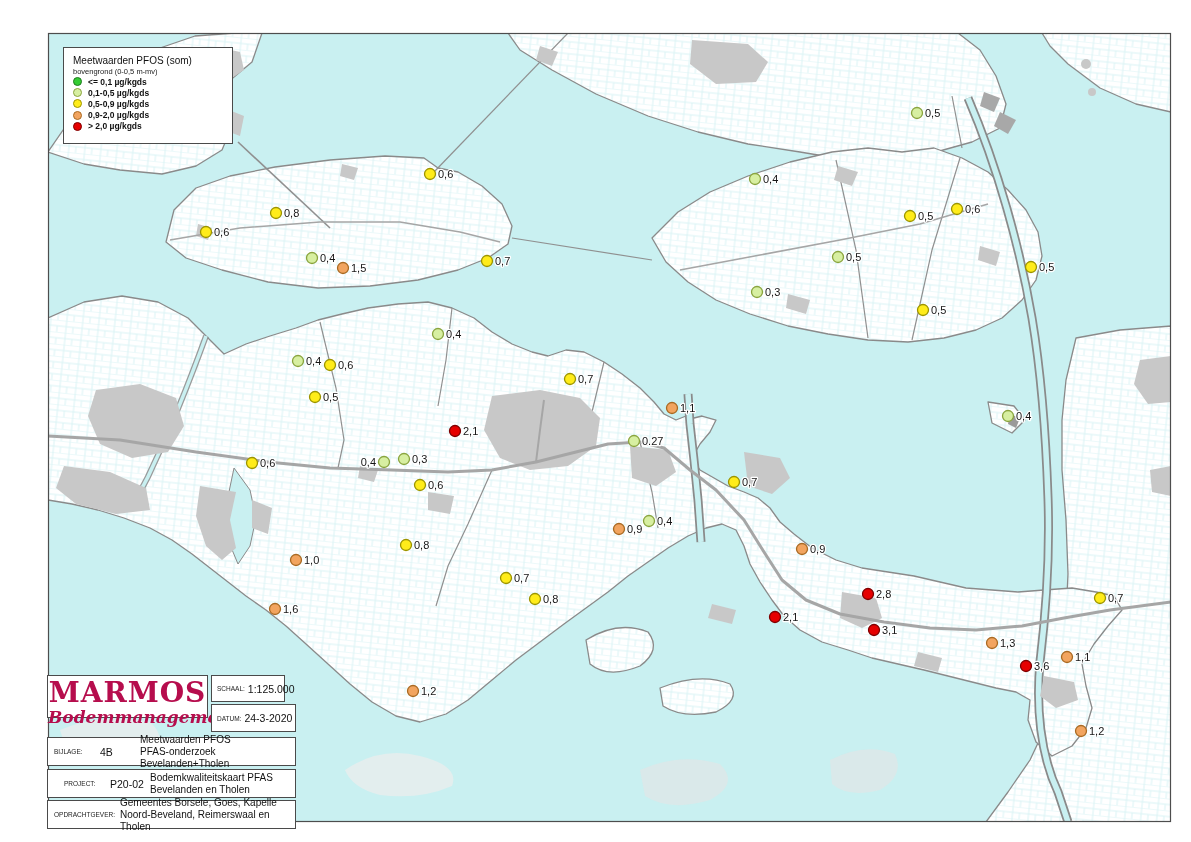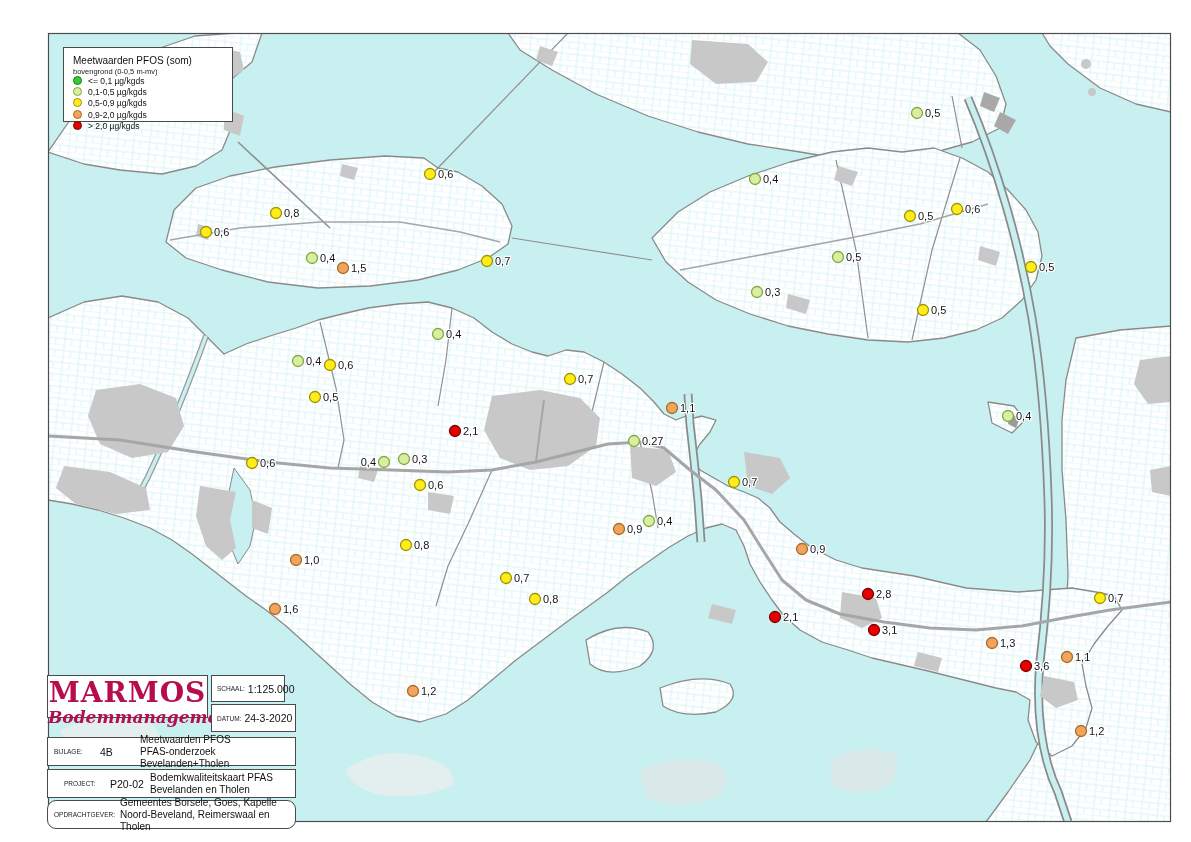--- a/index.html
+++ b/index.html
@@ -5,27 +5,27 @@
   html,body{margin:0;padding:0;}
   body{
     width:1191px;height:842px;position:relative;background:#ffffff;
     font-family:"Liberation Sans",sans-serif;overflow:hidden;
     -webkit-font-smoothing:antialiased;
   }
   #map-svg{position:absolute;left:0;top:0;}
 
   
   .legend{
-    position:absolute;left:63px;top:47px;width:170px;height:75px;
+    position:absolute;left:63px;top:47px;width:170px;height:97px;
     background:#ffffff;border:1px solid #4a4a4a;box-sizing:border-box;
     padding:7px 9px 0 9px;z-index:5;
   }
   .legend-title{font-size:10px;color:#111;line-height:12px;}
   .legend-subtitle{font-size:7.5px;color:#222;line-height:9px;}
-  .legend-item{display:flex;align-items:flex-start;height:11.2px;}
+  .legend-item{display:flex;align-items:center;height:11.2px;font-weight:bold;}
   .legend-swatch{
     width:9px;height:9px;border-radius:50%;border:1px solid #555;
     margin-right:6px;flex:0 0 auto;box-sizing:border-box;
   }
   .legend-item-label{font-size:8.5px;color:#111;}
 
   
   .tb-box{
     position:absolute;background:#ffffff;border:1px solid #4a4a4a;
     box-sizing:border-box;z-index:5;
@@ -39,21 +39,21 @@
     font-family:"DejaVu Serif",serif;font-weight:bold;font-style:italic;
     font-size:17px;color:#b60d4d;line-height:19px;
   }
   #schaal-box{left:211px;top:675px;width:74px;height:27px;text-align:center;}
   #datum-box{left:211px;top:704px;width:85px;height:28px;}
   .kv{display:flex;align-items:center;height:100%;padding-left:5px;}
   .kv-label{font-size:6.5px;color:#222;margin-right:3px;}
   .kv-value{font-size:10.5px;color:#111;}
   #row-bijlage{left:47px;top:737px;width:249px;height:29px;}
   #row-project{left:47px;top:769px;width:249px;height:29px;padding-left:10px;}
-  #row-opdrachtgever{left:47px;top:800px;width:249px;height:29px;border-radius:9px;}
+  #row-opdrachtgever{left:47px;top:800px;width:249px;height:29px;}
   .tb-row{display:flex;align-items:center;height:100%;padding-left:6px;box-sizing:border-box;}
   .tb-label{font-size:6.5px;color:#222;width:46px;flex:0 0 auto;}
   .tb-label.wide{width:66px;}
   .tb-value{font-size:10.5px;color:#111;width:40px;flex:0 0 auto;}
   .tb-desc{font-size:10px;color:#111;line-height:12px;}
 
   
   .pt-label{
     font-family:"Liberation Sans",sans-serif;font-size:11px;fill:#151515;
     paint-order:stroke;stroke:#ffffff;stroke-width:2.5px;stroke-linejoin:round;

